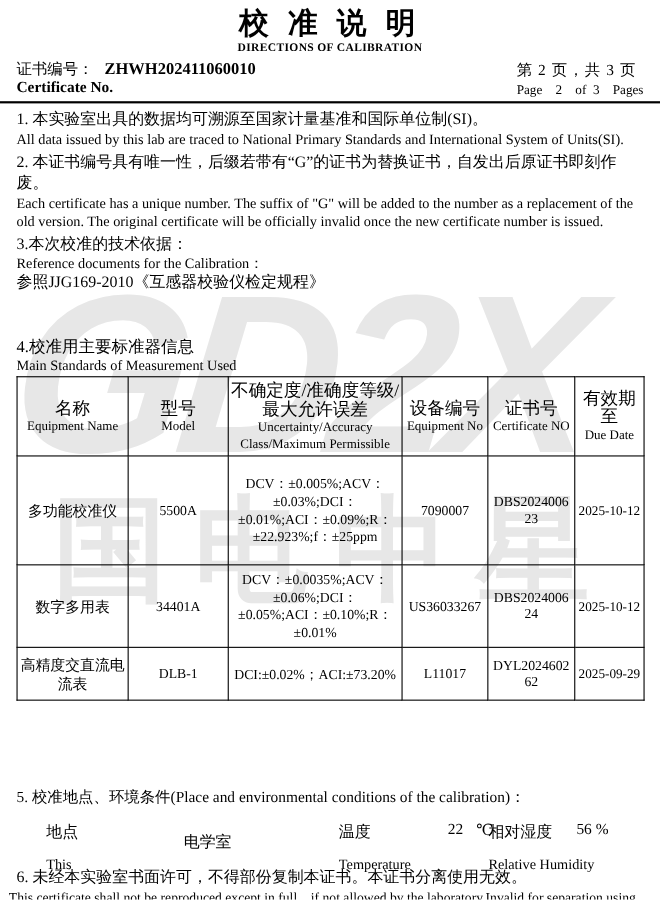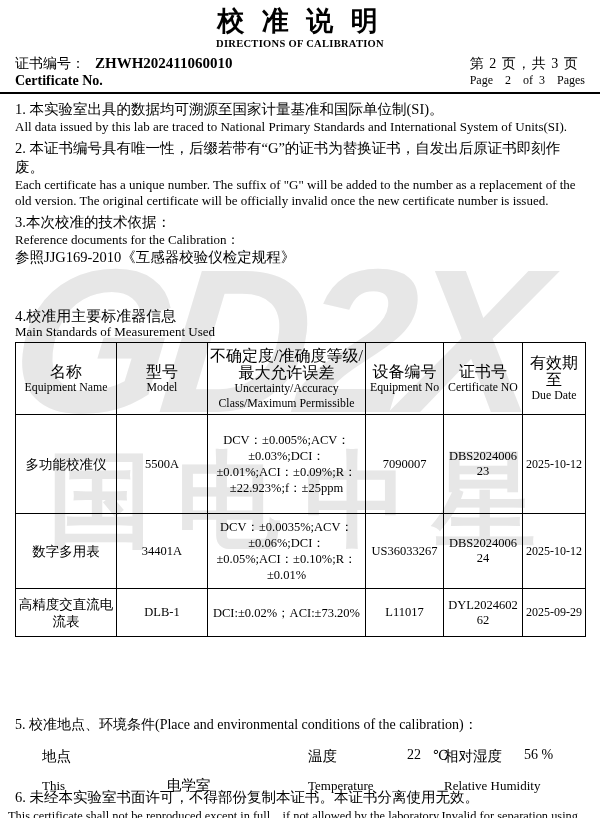--- a/index.html
+++ b/index.html
@@ -16,21 +16,21 @@
     line-height:1; font-style:italic; letter-spacing:-10px; transform:skewX(-6deg); white-space:nowrap; }
   .wm-line2 { position:absolute; top:448px; left:48px; font-size:104px;
     line-height:1; letter-spacing:24px; white-space:nowrap; }
   
   .content { position:relative; z-index:1; }
   .title-zh { margin-top:6px; text-align:center; font-size:27px; font-weight:bold;
     letter-spacing:5px; line-height:30px;
     font-family:"Liberation Sans","DejaVu Sans",sans-serif; }
   .title-en { margin-top:2px; text-align:center; font-size:10.5px; font-weight:bold;
     line-height:12px; letter-spacing:0.3px; }
-  .cert-header { display:flex; justify-content:space-between; align-items:flex-start;
+  .cert-header { display:flex; justify-content:space-between; align-items:flex-end;
     padding:0 15px; margin-top:5px; }
   .cert-line1 { font-size:14px; line-height:17px; }
   .cert-no-value { font-weight:bold; font-size:15px; margin-left:10px; }
   .cert-line2 { font-weight:bold; font-size:14px; line-height:17px; }
   .page-zh { font-size:14px; line-height:17px; letter-spacing:1px; }
   .page-en { font-size:12px; line-height:16px; white-space:pre; }
   .rule { border-top:2.5px solid #000; margin-top:3px; }
   .paras { padding:0 15px; }
   .zh  { font-size:14.5px; line-height:19px; }
   .en  { font-size:13px;   line-height:16.5px; }
@@ -55,21 +55,21 @@
   td.unc { font-size:12.5px; line-height:16px; }
   td.certno { font-size:12.5px; line-height:15px; word-break:break-all; }
   td.due { font-size:12px; white-space:nowrap; padding:1px 0; }
   
   .sec5 { position:absolute; top:710px; left:15px; width:578px; }
   .sec5 > div { position:absolute; white-space:nowrap; }
   .s5-heading { top:0; left:0; font-size:14px; }
   .lbl-zh { font-size:14.5px; }
   .lbl-en { font-size:13px; }
   .place-zh { top:31px; left:27px; }
-  .place-val { top:40px; left:152px; font-size:14.5px;margin-top:20px; }
+  .place-val { top:40px; left:152px; font-size:14.5px; }
   .temp-zh { top:31px; left:293px; }
   .temp-val { top:31px; left:392px; font-size:14px; }
   .temp-unit { top:31px; left:418px; font-size:14px; }
   .hum-zh { top:31px; left:429px; }
   .hum-val { top:31px; left:509px; font-size:14px; }
   .place-en { top:62px; left:27px; }
   .temp-en { top:62px; left:293px; }
   .hum-en { top:62px; left:429px; }
   .p6-zh { top:72px; left:0; font-size:14.5px; }
   .p6-en { top:92px; left:-7px; font-size:12.4px; }

